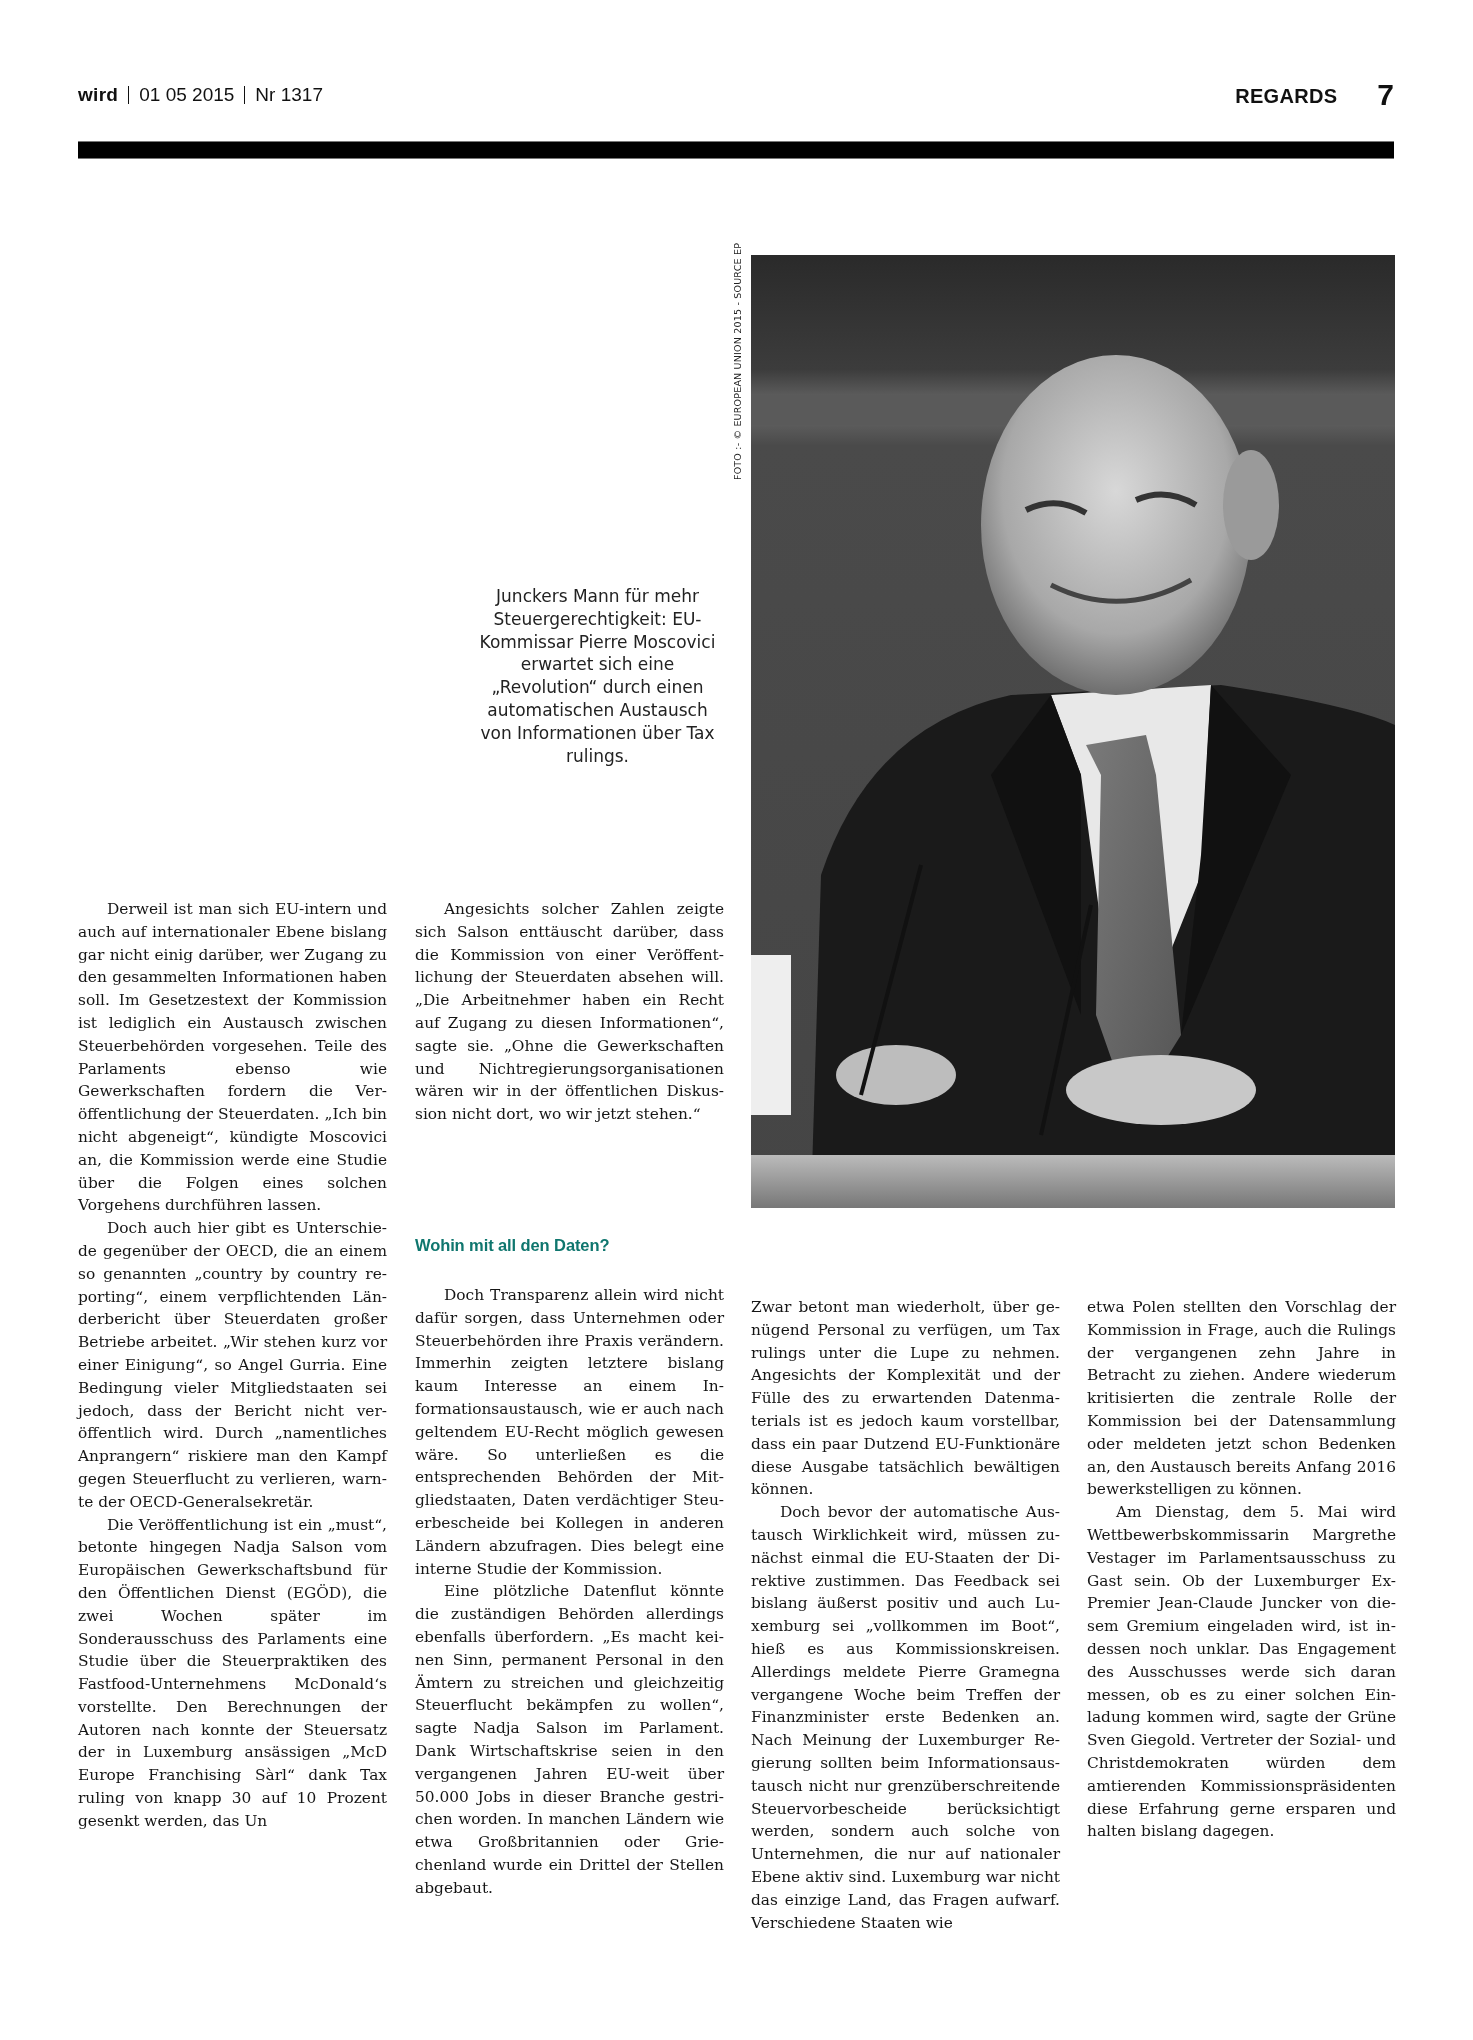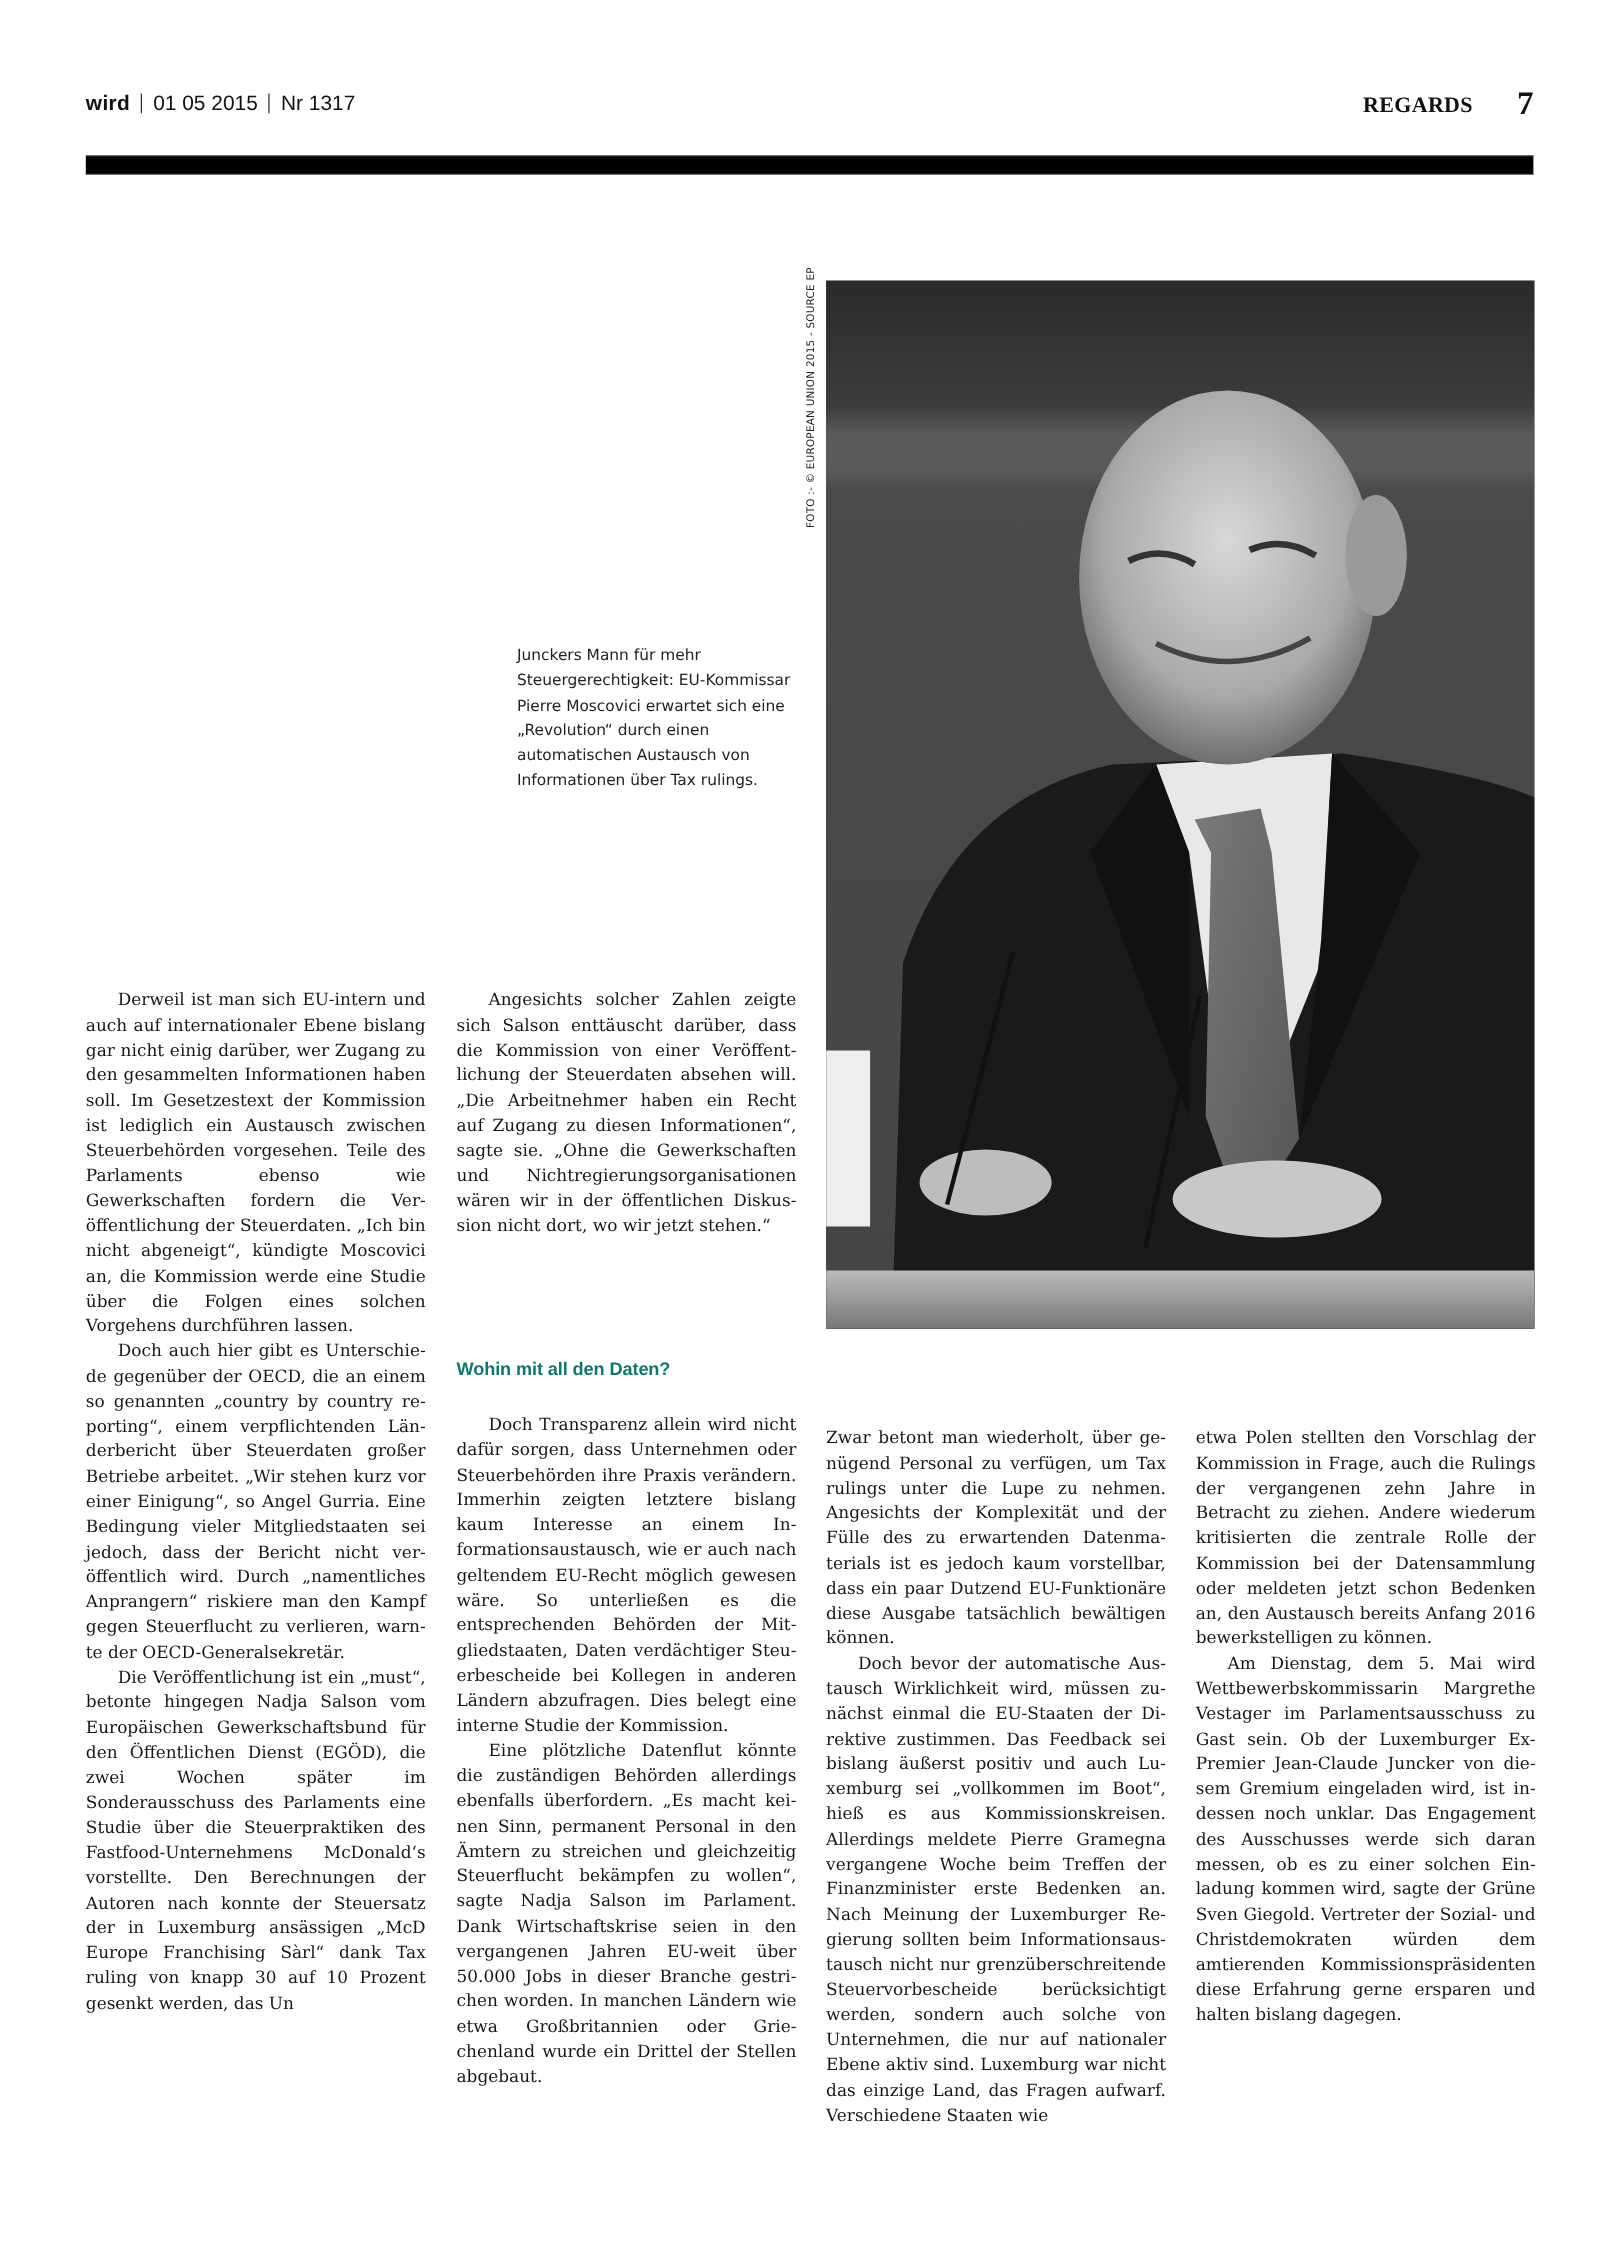--- a/index.html
+++ b/index.html
@@ -1,31 +1,31 @@
 <!DOCTYPE html>
 <html><head>
   <meta charset="utf-8">
   <style>
     html, body { margin: 0; padding: 0; background: #ffffff; }
     body { width: 1473px; height: 2040px; position: relative; overflow: hidden; color: #111; }
     .masthead-left { position: absolute; left: 78px; top: 84px; font-family: "Liberation Sans", sans-serif; font-size: 19px; color: #111; white-space: nowrap; }
     .masthead-left .brand { font-weight: 900; letter-spacing: 0.3px; }
     .masthead-left .sep { display: inline-block; width: 1px; height: 18px; background: #111; margin: 0 10px; vertical-align: -3px; }
-    .masthead-right { position: absolute; right: 79px; top: 78px; font-family: Liberation Serif, serif; white-space: nowrap; }
+    .masthead-right { position: absolute; right: 79px; top: 78px; font-family: Liberation Sans, sans-serif; white-space: nowrap; }
     .masthead-right .section { font-weight: 900; font-size: 20px; letter-spacing: 0.3px; margin-right: 40px; vertical-align: 2px; }
     .masthead-right .page { font-weight: 900; font-size: 30px; }
     .rule { position: absolute; left: 78px; top: 141px; width: 1316px; height: 18px; background: #000; border-top: 1px solid #777; border-bottom: 1px solid #777; box-sizing: border-box; }
 
     .photo { position: absolute; left: 751px; top: 255px; width: 644px; height: 953px; overflow: hidden; background: #3a3a3a; }
     .photo svg { display: block; width: 100%; height: 100%; }
 
     .credit { position: absolute; left: 730px; top: 250px; width: 16px; height: 230px; }
     .credit span { position: absolute; left: 0; top: 0; transform-origin: left top; transform: translate(2px, 230px) rotate(-90deg); font-family: "DejaVu Sans", sans-serif; font-size: 9.5px; white-space: nowrap; color: #222; letter-spacing: 0.2px; }
 
-    .caption { position: absolute; left: 470px; top: 585px; width: 255px; text-align: left; font-family: "DejaVu Sans", sans-serif; font-size: 14px; line-height: 22.8px; color: #222; }
+    .caption { position: absolute; left: 470px; top: 585px; width: 255px; text-align: center; font-family: "DejaVu Sans", sans-serif; font-size: 17px; line-height: 22.8px; color: #222; }
 
     .col { position: absolute; width: 309px; font-family: "DejaVu Serif", serif; font-size: 15.4px; line-height: 22.8px; text-align: justify; hyphens: manual; color: #151515; }
     .col p { margin: 0; text-indent: 0; }
     .col p.ind { text-indent: 29px; }
     .col1 { left: 78px; top: 898px; }
     .col2 { left: 415px; top: 898px; }
     .col2b { left: 415px; top: 1284px; }
     .col3 { left: 751px; top: 1296px; }
     .col4 { left: 1087px; top: 1296px; }
     .subhead { position: absolute; left: 415px; top: 1236px; font-family: "Liberation Sans", sans-serif; font-weight: 900; font-size: 16.5px; color: #0f766e; letter-spacing: -0.1px; }

